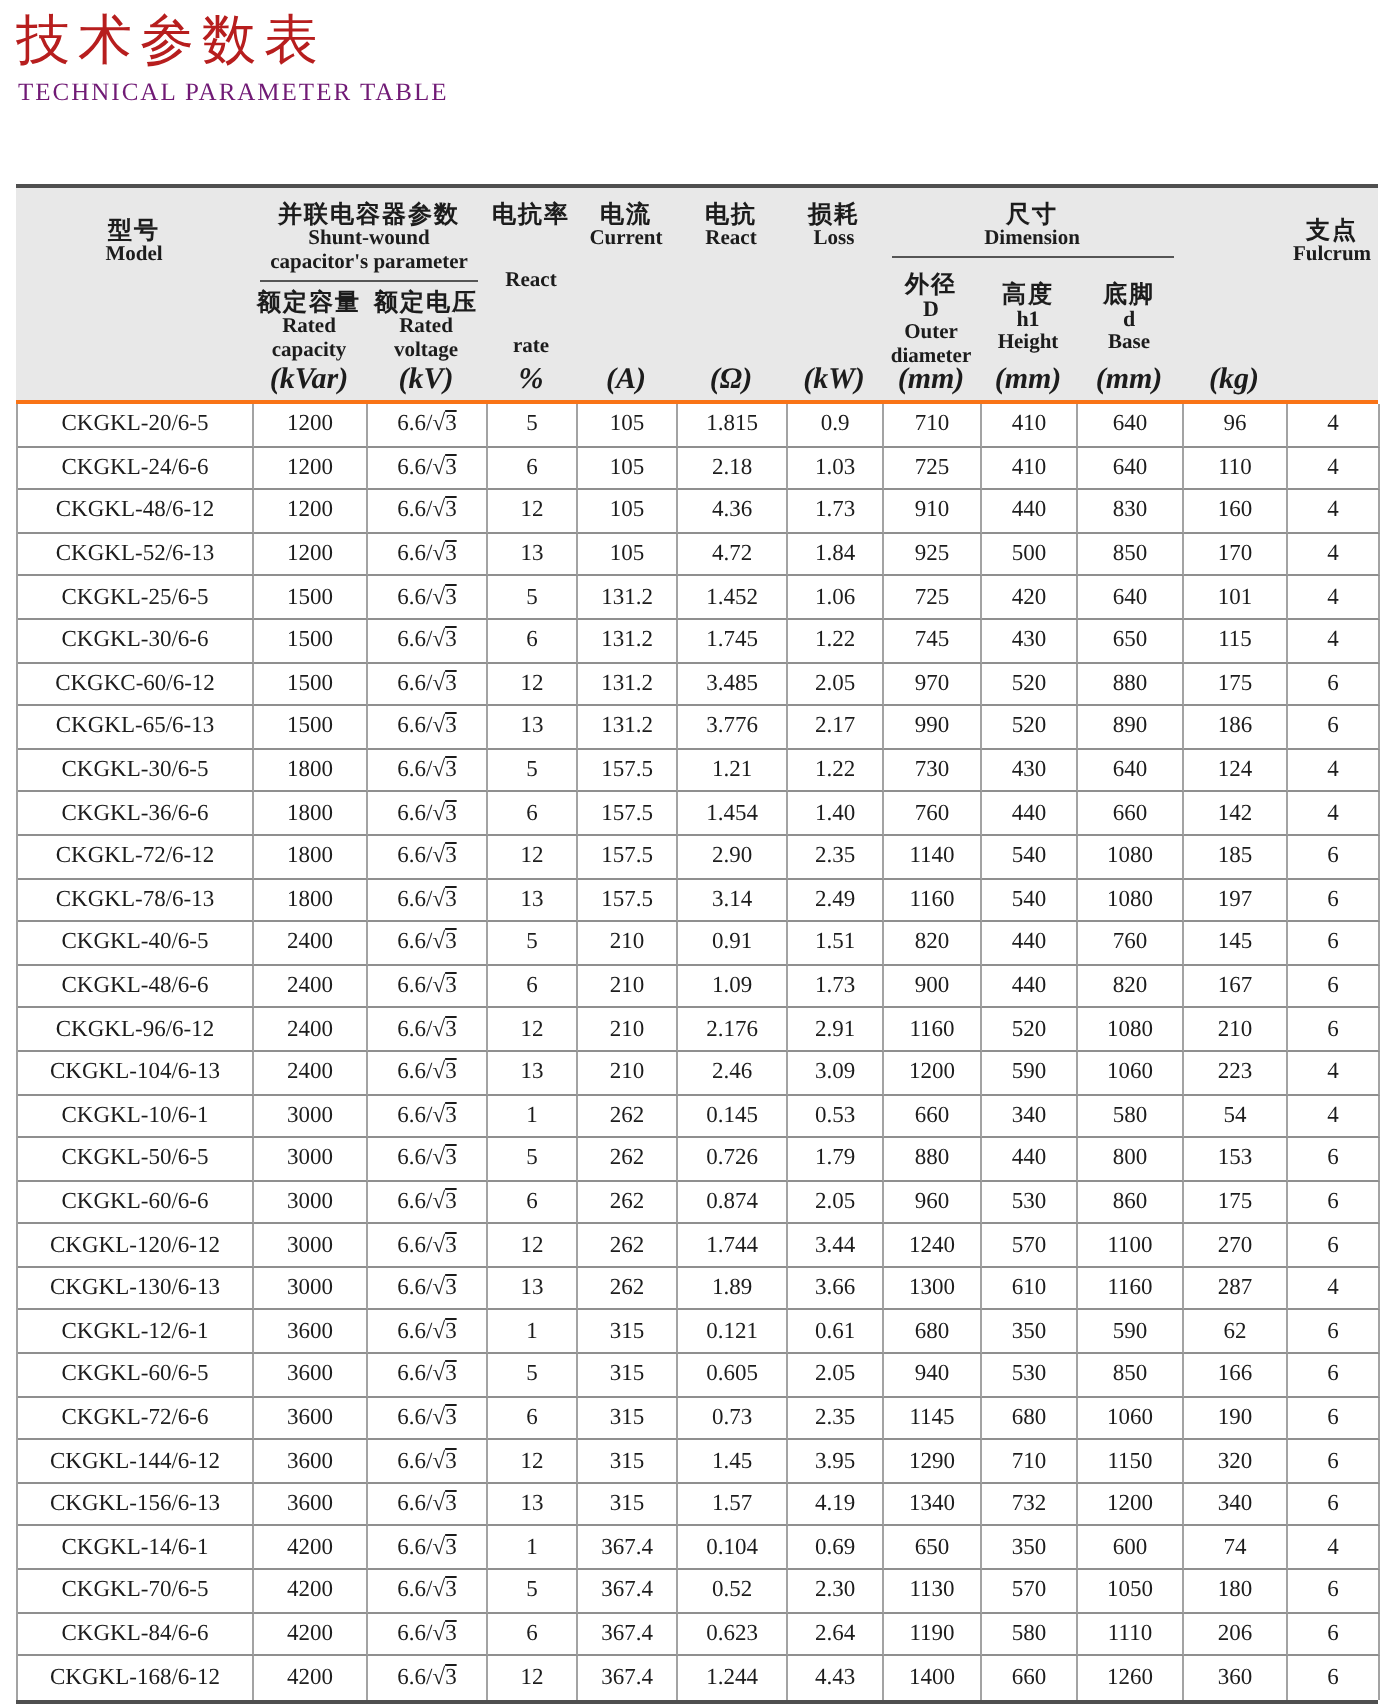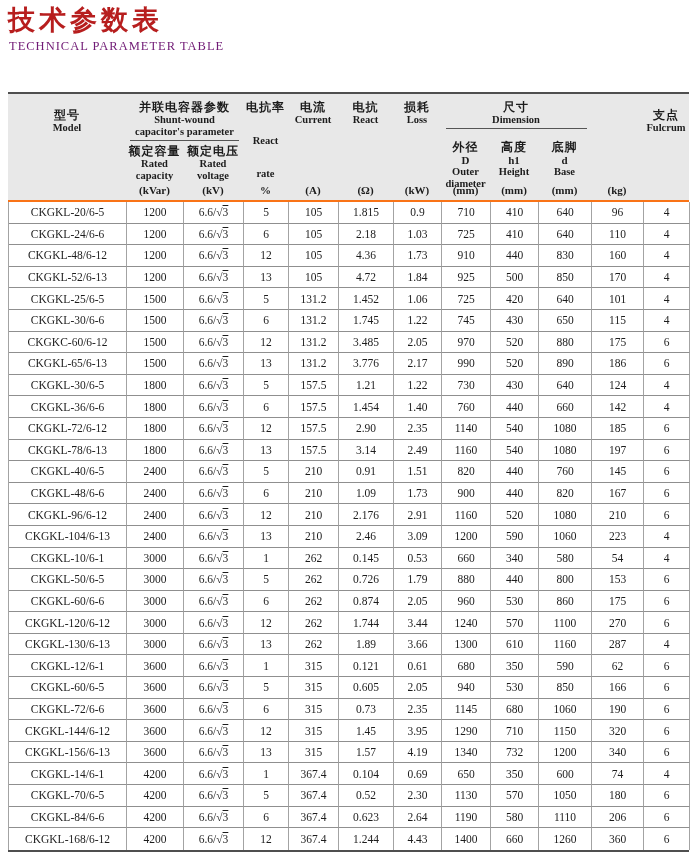--- a/index.html
+++ b/index.html
@@ -6,21 +6,21 @@
   body{
     width:700px;height:852px;overflow:hidden;
     font-family:"Liberation Serif","DejaVu Serif",serif;
     color:#1c1c1c;
   }
   .page{position:relative;width:700px;height:852px;}
 
   .title-cn{
     margin:4px 0 0 8px;
     font-family:"Liberation Sans","DejaVu Sans",sans-serif;
-    font-weight:bold;font-size:27px;line-height:32px;
+    font-weight:normal;font-size:27px;line-height:32px;
     letter-spacing:4px;color:#b71e1e;
   }
   .subtitle-en{
     margin:3px 0 0 9px;
     font-size:12.5px;letter-spacing:1px;color:#701a75;
   }
 
   .tbl{
     --cols:118px 57px 60px 45px 50px 55px 48px 49px 48px 53px 52px 46px;
     position:absolute;left:8px;top:88px;width:681px;
@@ -40,32 +40,32 @@
   .hc{
     display:flex;flex-direction:column;align-items:center;
     padding-top:6px;text-align:center;
   }
   .hc .cn{font-size:12px;line-height:14px;letter-spacing:1px;}
   .hc .en{font-size:10.5px;line-height:12px;letter-spacing:0;}
   .hc .sym{font-size:11px;line-height:12px;}
   .grp-rule{width:94%;border-bottom:1px solid #555;margin-top:2px;}
   .unit{
     display:flex;align-items:center;justify-content:center;
-    font-size:11px;padding-top:0;
+    font-size:15px;padding-top:0;font-style:italic;
   }
   .c-model{grid-column:1;grid-row:1/4;padding-top:14px;}
   .g-shunt{grid-column:2/4;grid-row:1;}
   .c-cap{grid-column:2;grid-row:2;}
   .c-volt{grid-column:3;grid-row:2;}
   .c-rate{grid-column:4;grid-row:1/3;justify-content:space-between;}
   .c-cur{grid-column:5;grid-row:1/3;}
   .c-react{grid-column:6;grid-row:1/3;}
   .c-loss{grid-column:7;grid-row:1/3;}
   .g-dim{grid-column:8/11;grid-row:1;}
-  .c-douter{grid-column:8;grid-row:2;padding-top:2px;}
+  .c-douter{grid-column:8;grid-row:2;padding-top:2px;justify-content:center;}
   .c-h1{grid-column:9;grid-row:2;padding-top:2px;}
   .c-base{grid-column:10;grid-row:2;padding-top:2px;}
   .c-wt{grid-column:11;grid-row:1/3;}
   .c-ful{grid-column:12;grid-row:1/4;padding-top:14px;}
   .u2{grid-column:2;grid-row:3;}
   .u3{grid-column:3;grid-row:3;}
   .u4{grid-column:4;grid-row:3;}
   .u5{grid-column:5;grid-row:3;}
   .u6{grid-column:6;grid-row:3;}
   .u7{grid-column:7;grid-row:3;}

